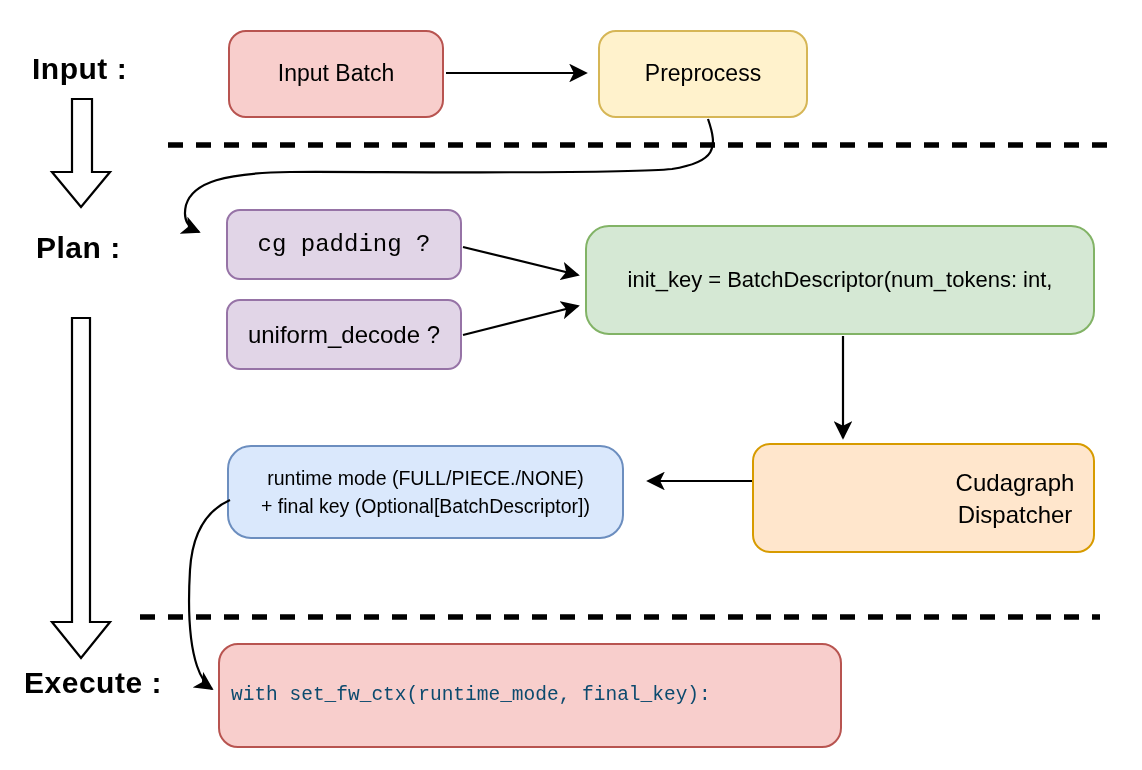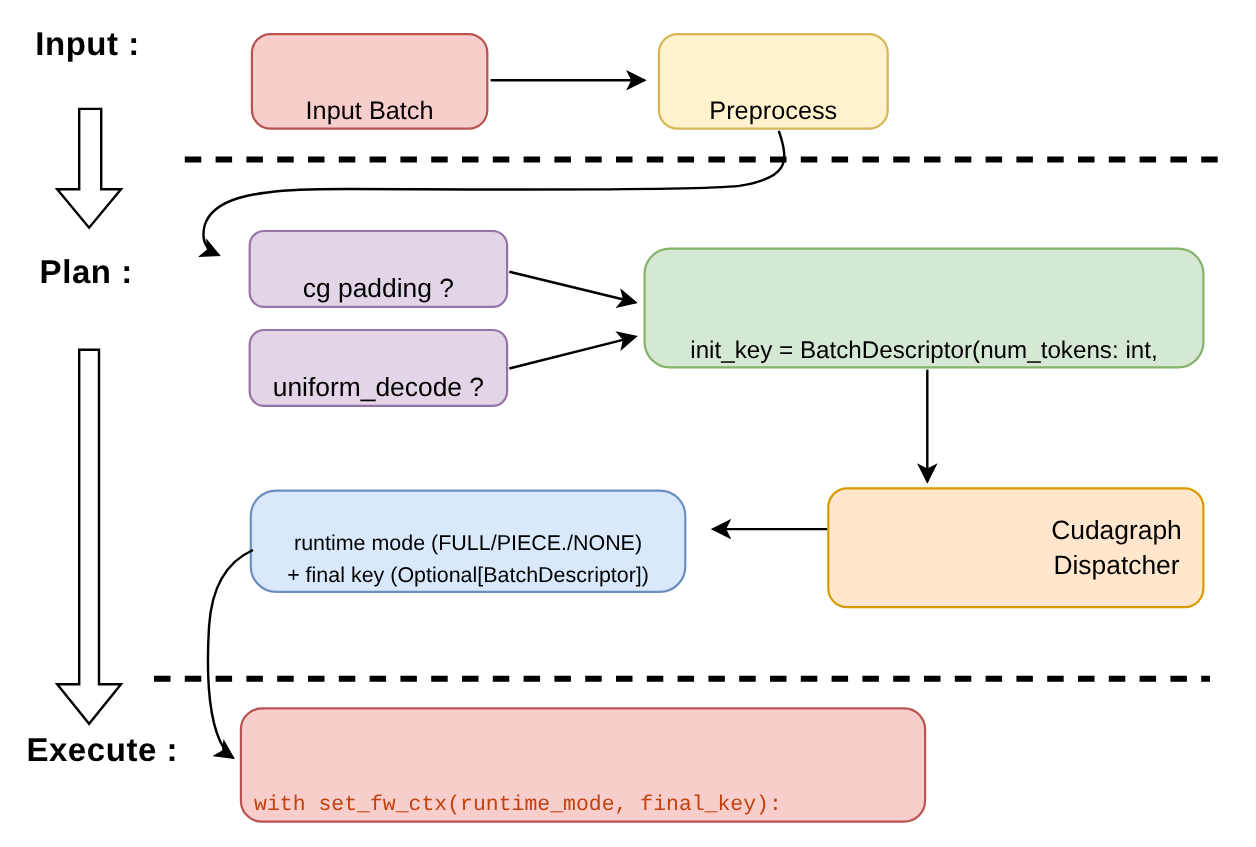--- a/index.html
+++ b/index.html
@@ -2,45 +2,45 @@
 <html><head>
 <meta charset="utf-8">
 <style>
   html,body { margin:0; padding:0; background:#ffffff; }
   .canvas {
     position:relative; width:1142px; height:770px; background:#ffffff;
     font-family:"Liberation Sans", sans-serif; color:#000; overflow:hidden;
   }
   .node {
     position:absolute; box-sizing:border-box; border:2px solid #666;
-    display:flex; flex-direction:column; align-items:center; justify-content:flex-end;
+    display:flex; flex-direction:column; align-items:center; justify-content:center;
     text-align:center; line-height:1.3;
   }
   .node span { display:block; }
   .section-label {
     position:absolute; font-weight:bold; font-size:30px; letter-spacing:0.5px;
     white-space:nowrap;
   }
-  #label-input   { left:32px;  top:24px;  }
+  #label-input   { left:32px;  top:52px;  }
   #label-plan    { left:36px;  top:231px; }
   #label-execute { left:24px;  top:666px; }
 
   #input-batch    { left:228px; top:30px;  width:216px; height:88px; border-radius:18px; font-size:23px; }
   #preprocess     { left:598px; top:30px;  width:210px; height:88px; border-radius:18px; font-size:23px; }
   #cg-padding     { left:226px; top:209px; width:236px; height:71px; border-radius:14px; font-size:24px; }
   #uniform-decode { left:226px; top:299px; width:236px; height:71px; border-radius:14px; font-size:24px; }
   #init-key       { left:585px; top:225px; width:510px; height:110px; border-radius:24px; font-size:22px; line-height:1.38; }
   #runtime-mode   { left:227px; top:445px; width:397px; height:94px; border-radius:24px; font-size:19.5px; line-height:1.45; }
   #cudagraph      { left:752px; top:443px; width:343px; height:110px; border-radius:18px; }
   #dispatch       { left:756px; top:443px; width:177px; height:73px; border-radius:14px; font-size:23px; z-index:3; }
   #cudagraph-label{ position:absolute; left:182px; top:22px; width:158px; text-align:center;
                     font-size:24px; line-height:1.35; }
   #execute-code   { left:218px; top:643px; width:624px; height:105px; border-radius:20px;
                     font-family:"Liberation Mono", monospace; font-size:19.5px; line-height:1.55;
-                    align-items:flex-start; padding-left:11px; color:#c2410c; }
+                    align-items:flex-start; padding-left:11px; color:#0c4a6e; }
   #execute-code span { white-space:pre; }
 
   svg.wires { position:absolute; left:0; top:0; z-index:4; pointer-events:none; }
   .edge   { fill:none; stroke:#000; stroke-width:2.2; }
   .dashed { fill:none; stroke:#000; stroke-width:5.5; stroke-dasharray:15 13; }
   .hollow-arrow { fill:#ffffff; stroke:#000; stroke-width:2.2; stroke-linejoin:miter; }
 </style>
 </head>
 <body>
 
@@ -51,21 +51,21 @@
   <div class="section-label" id="label-execute">Execute :</div>
 
   <div class="node" id="input-batch" style="background-color: rgb(248, 206, 204); border-color: rgb(184, 84, 80);">
     <span>Input Batch</span>
   </div>
 
   <div class="node" id="preprocess" style="background-color: rgb(255, 242, 204); border-color: rgb(214, 182, 86);">
     <span>Preprocess</span>
   </div>
 
-  <div class="node" id="cg-padding" style="background-color: rgb(225, 213, 231); border-color: rgb(150, 115, 166);">
+  <div class="node" id="cg-padding" style="background-color: rgb(225, 213, 231); border-color: rgb(150, 115, 166); font-family: Liberation Mono, monospace;">
     <span>cg padding ?</span>
   </div>
 
   <div class="node" id="uniform-decode" style="background-color: rgb(225, 213, 231); border-color: rgb(150, 115, 166);">
     <span>uniform_decode ?</span>
   </div>
 
   <div class="node" id="init-key" style="background-color: rgb(213, 232, 212); border-color: rgb(130, 179, 102);">
     <span>init_key = BatchDescriptor(num_tokens: int,</span>
   </div>

